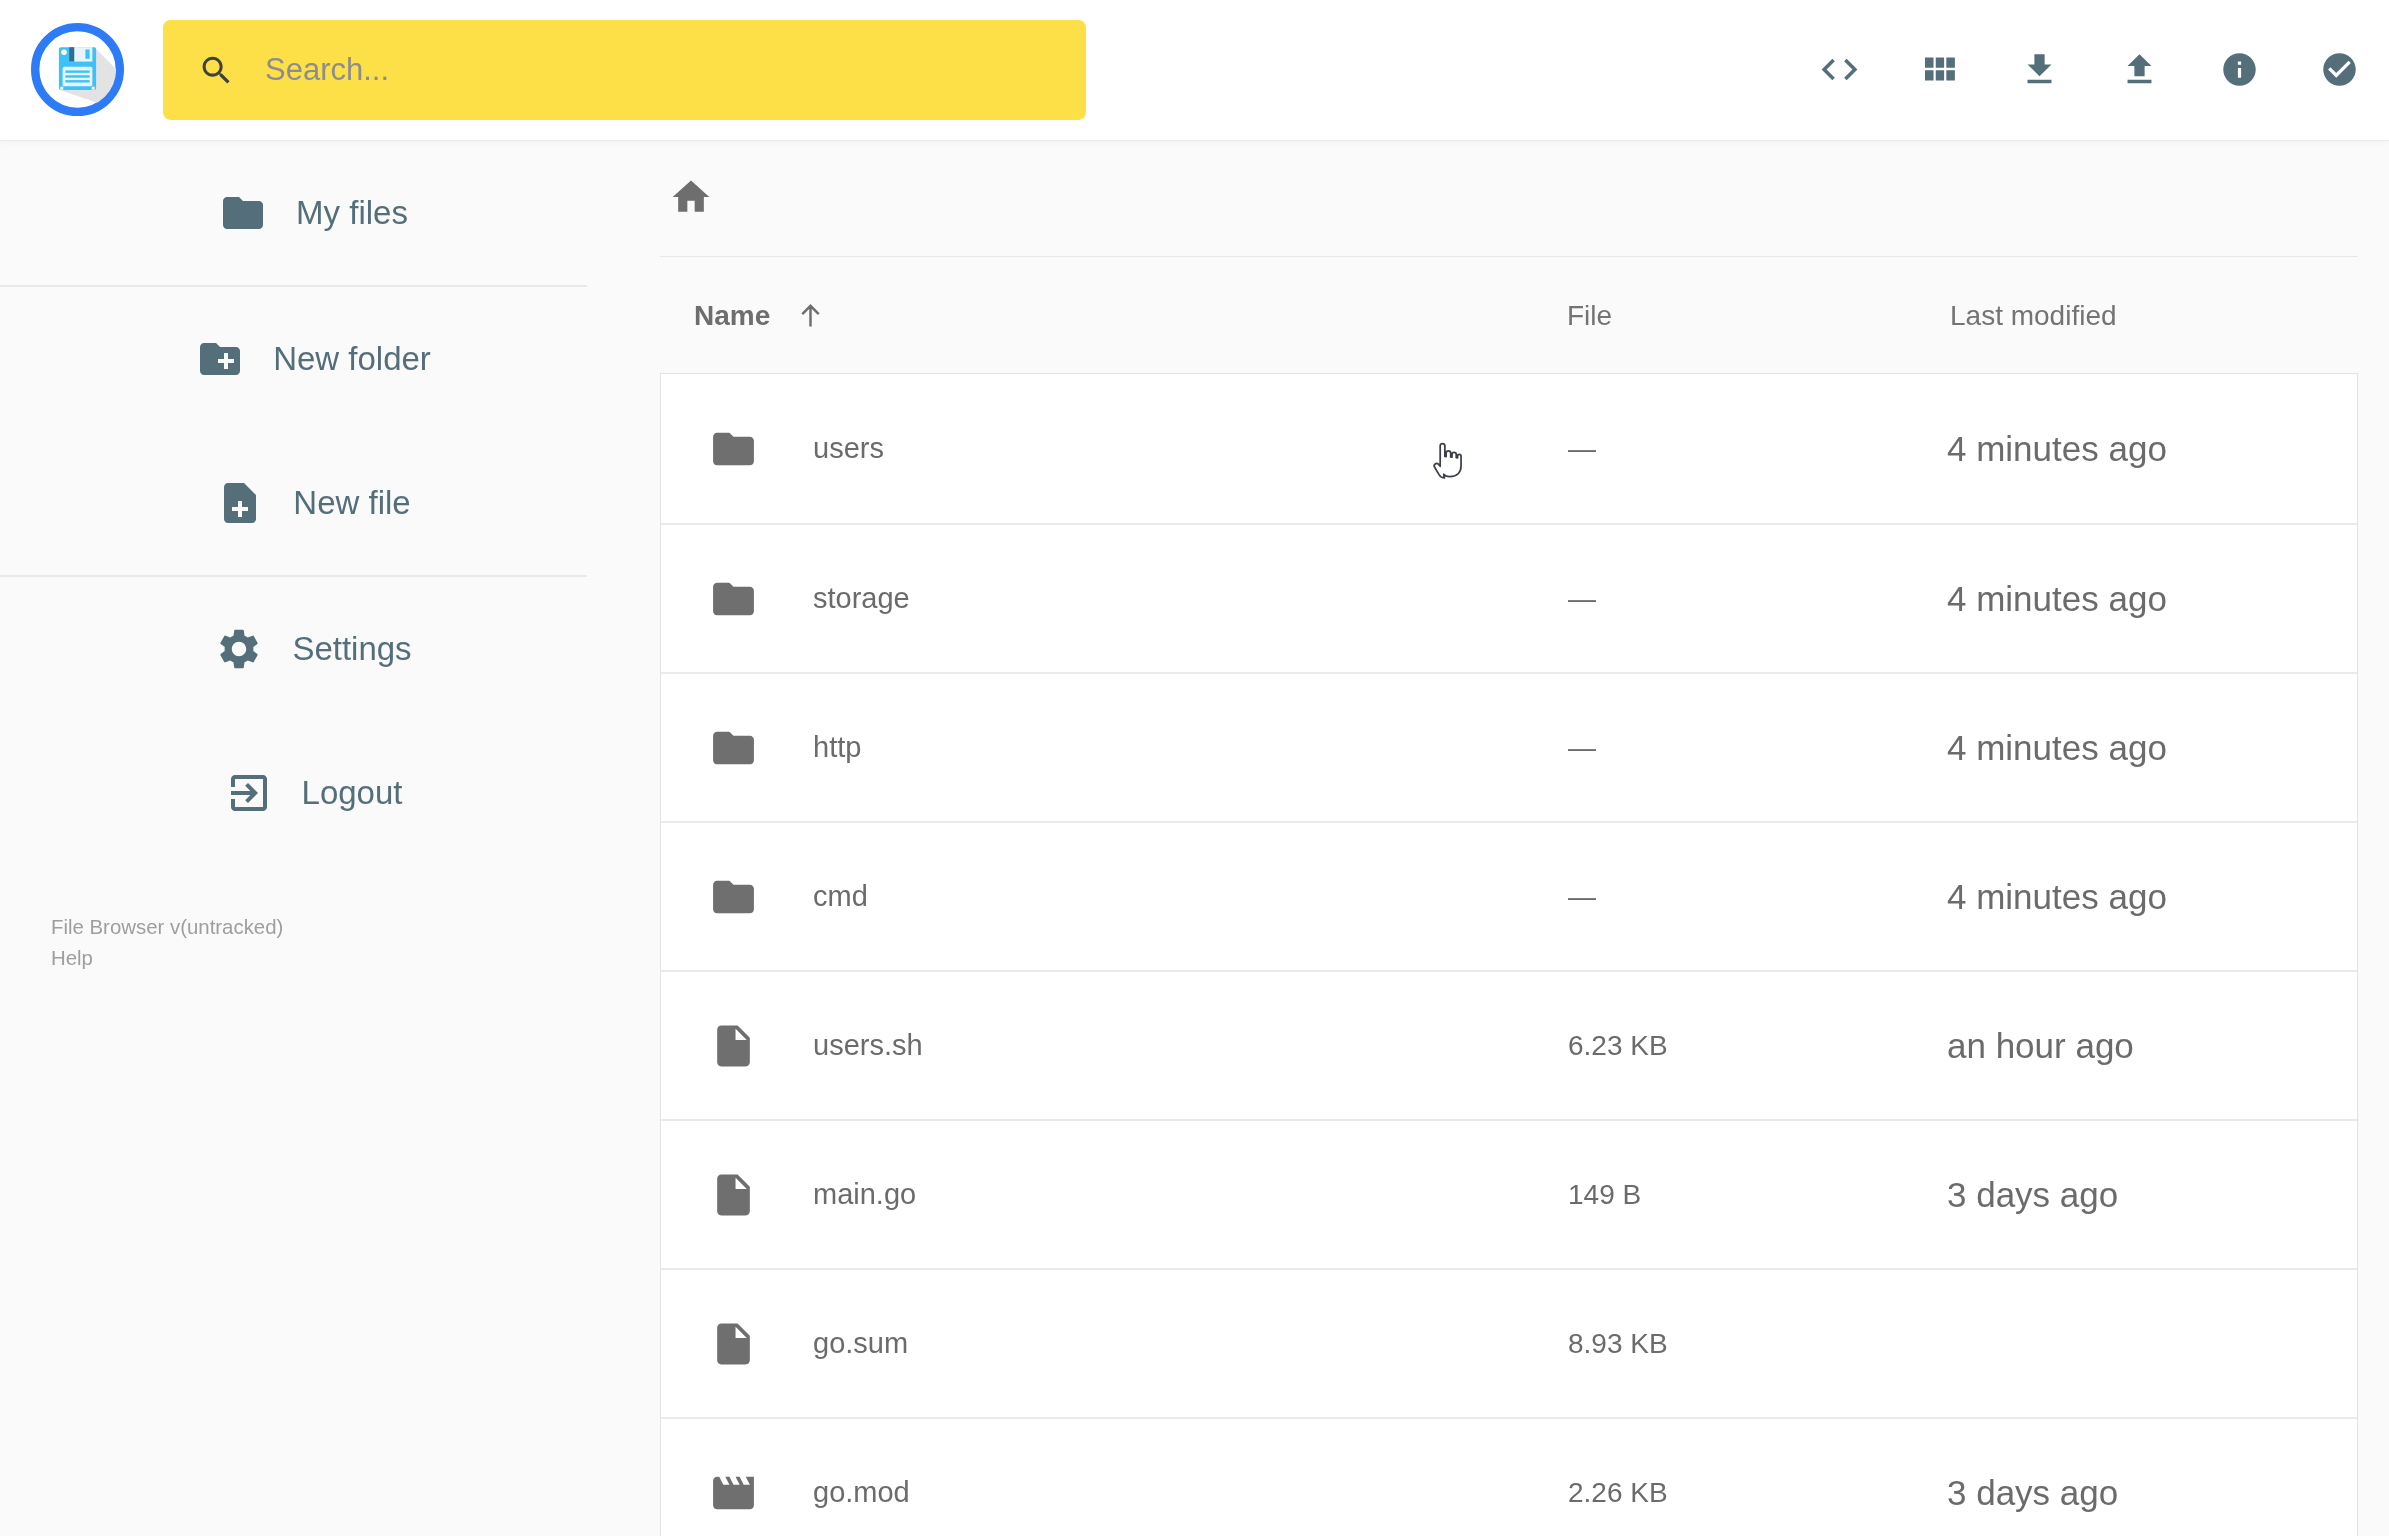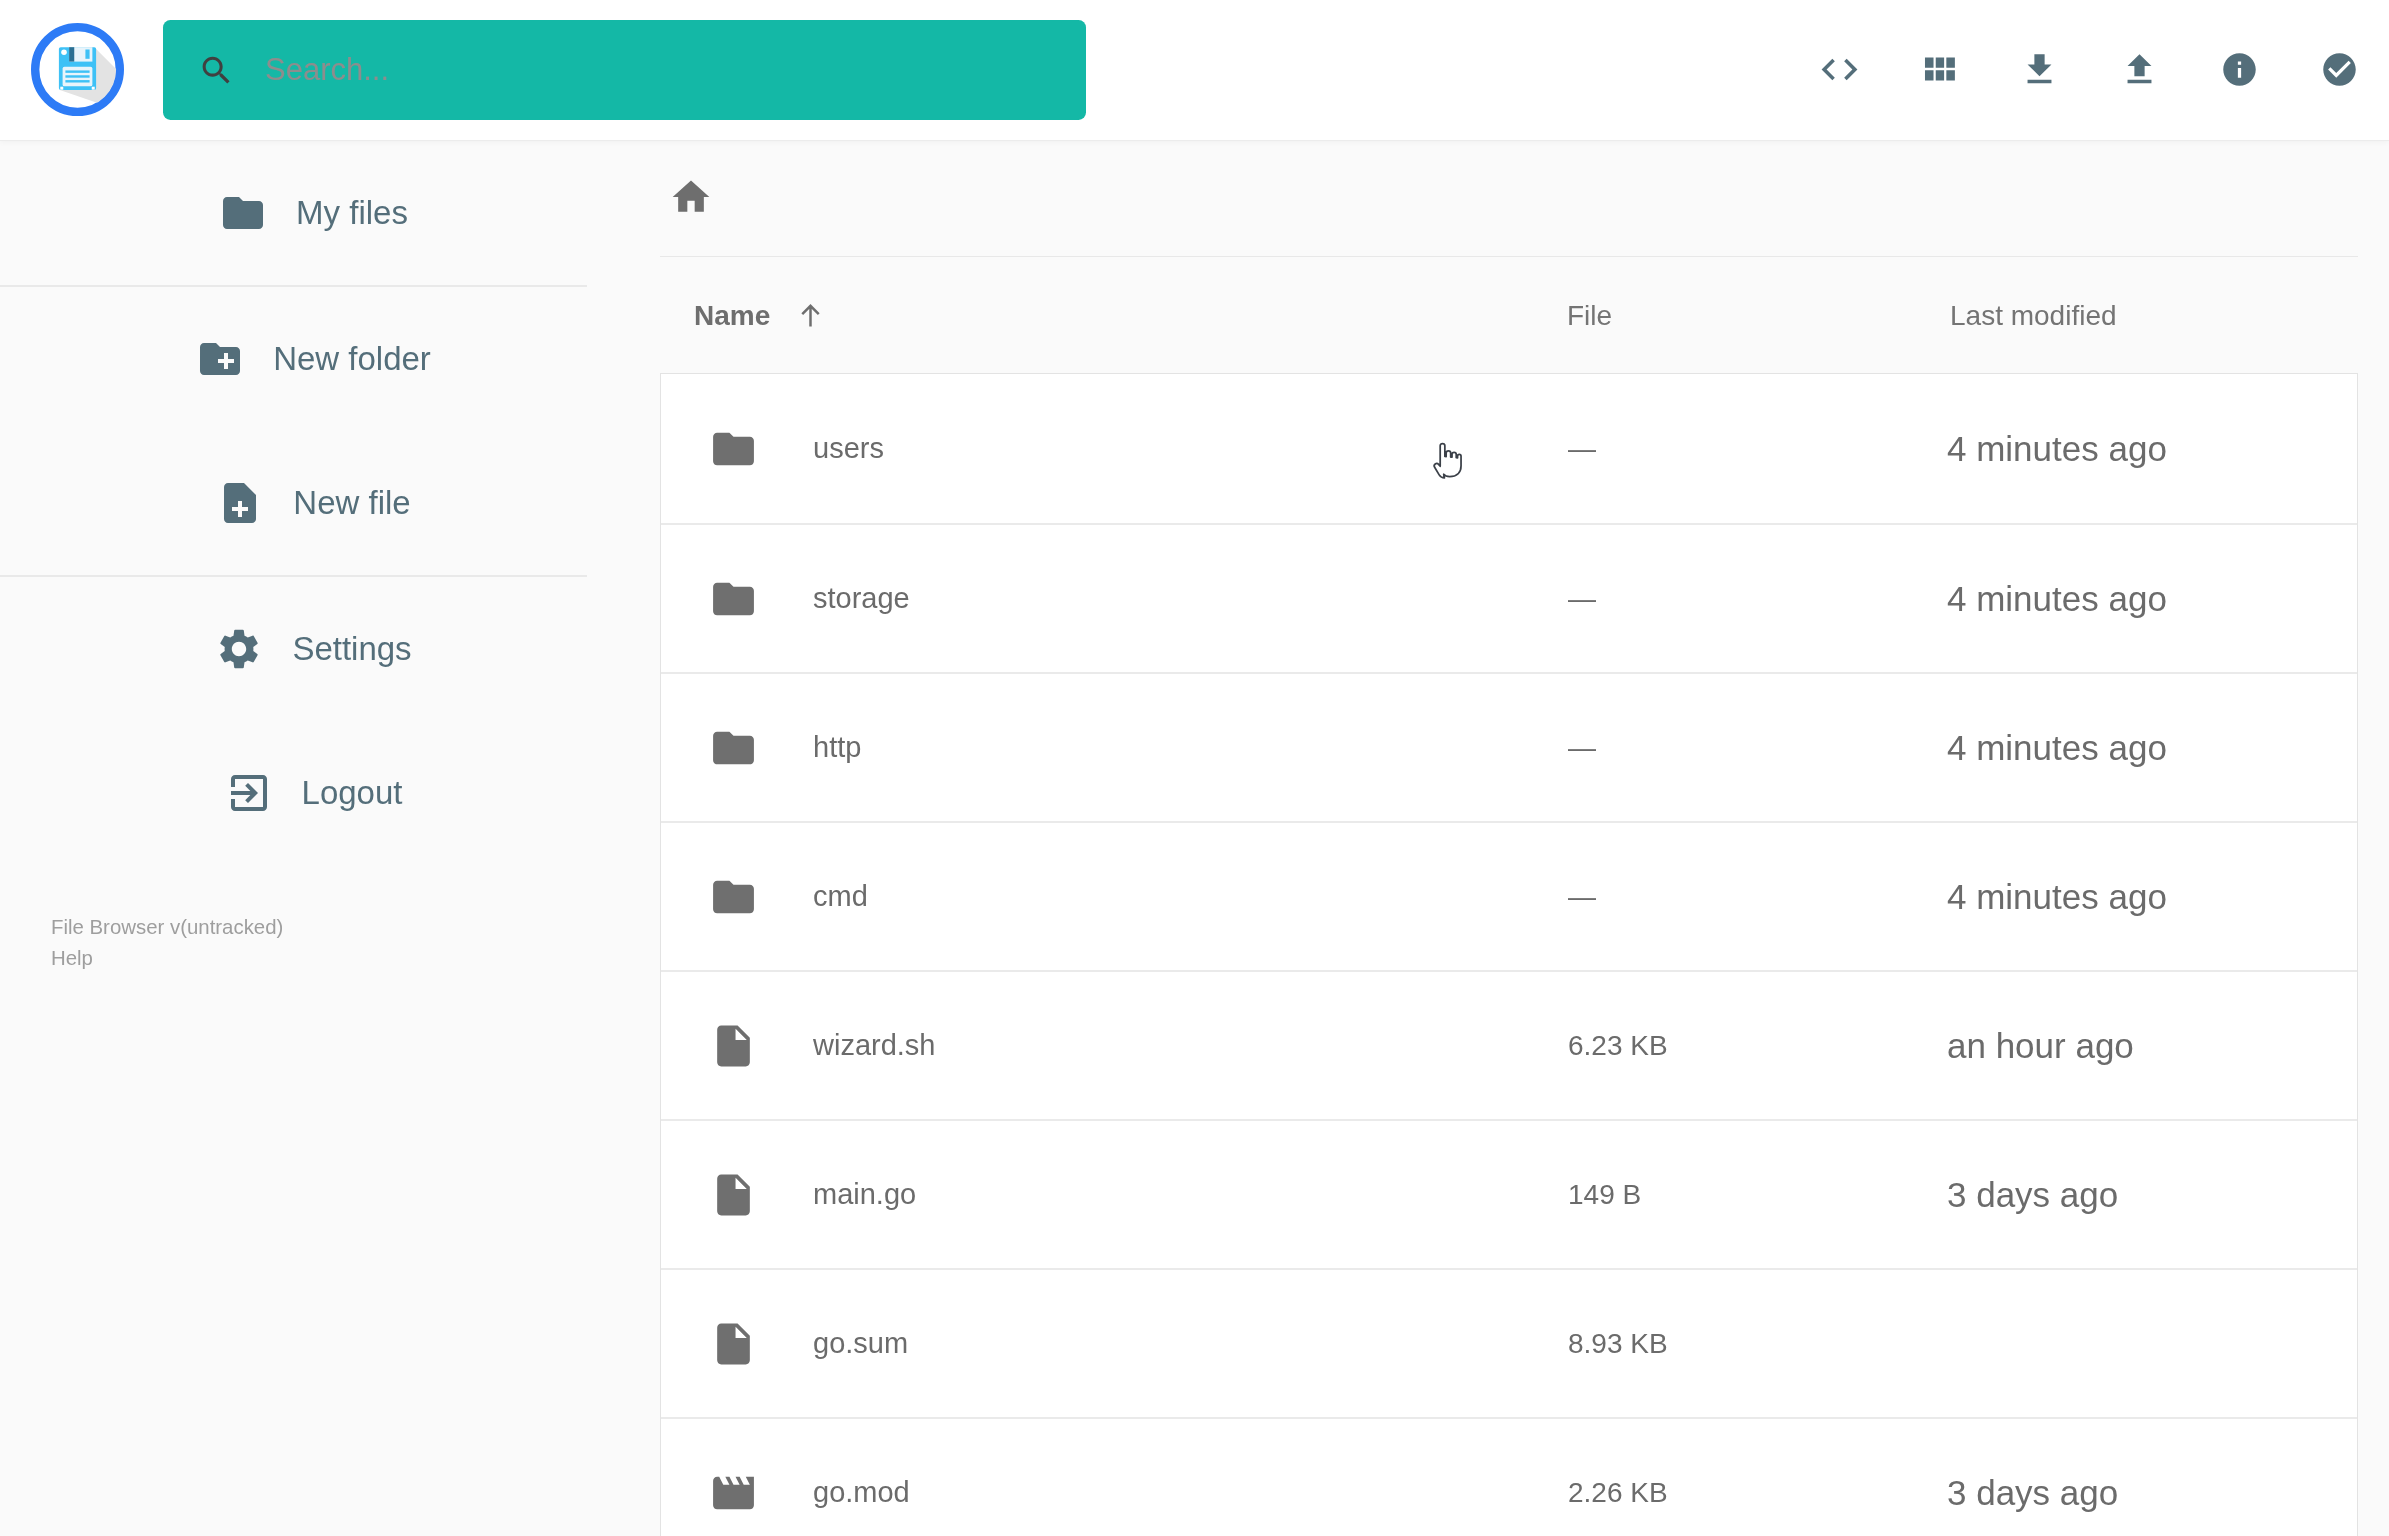--- a/index.html
+++ b/index.html
@@ -4,21 +4,21 @@
 <style>
   * { margin:0; padding:0; box-sizing:border-box; }
   html,body { width:2389px; height:1536px; overflow:hidden; background:#fff;
               font-family:"Liberation Sans","DejaVu Sans",sans-serif; }
 
   
   .header { position:relative; height:141px; background:#fff;
             border-bottom:1.9px solid #ececec; box-shadow:0 1.9px 5.6px rgba(0,0,0,.04); z-index:5; }
   .logo { position:absolute; left:30.5px; top:23px; width:93px; height:93px; }
   .searchbar { position:absolute; left:163px; top:20.4px; width:923px; height:100px;
-               background:#14b8a6; border-radius:7.4px; display:flex; align-items:center; }
+               background:#fde047; border-radius:7.4px; display:flex; align-items:center; }
   .searchbar .mag { margin-left:35px; color:#404040; display:flex; }
   .searchbar input { border:none; outline:none; background:transparent; margin-left:30px;
                      font-size:31px; color:#444; width:759px;
                      font-family:"Liberation Sans","DejaVu Sans",sans-serif; }
   .searchbar input::placeholder { color:#8d8d8d; opacity:1; }
   .actions { position:absolute; right:0; top:0; height:141px; display:flex; align-items:center; }
   .action-btn { width:100px; height:141px; display:flex; align-items:center; justify-content:center;
                 background:none; border:none; color:#546e7a; cursor:pointer; }
 
   
@@ -304,21 +304,21 @@
         <span class="cell-name">cmd</span>
         <span class="cell-size">—</span>
         <span class="cell-mod">4 minutes ago</span>
       </div>
       <div class="row">
         <span class="cell-icon">
             <svg width="49" height="49" viewBox="0 0 53 53">
               <use href="#i-file"></use>
             </svg>
           </span>
-        <span class="cell-name">wizard.sh</span>
+        <span class="cell-name">users.sh</span>
         <span class="cell-size">6.23 KB</span>
         <span class="cell-mod">an hour ago</span>
       </div>
       <div class="row">
         <span class="cell-icon">
             <svg width="49" height="49" viewBox="0 0 53 53">
               <use href="#i-file"></use>
             </svg>
           </span>
         <span class="cell-name">main.go</span>

